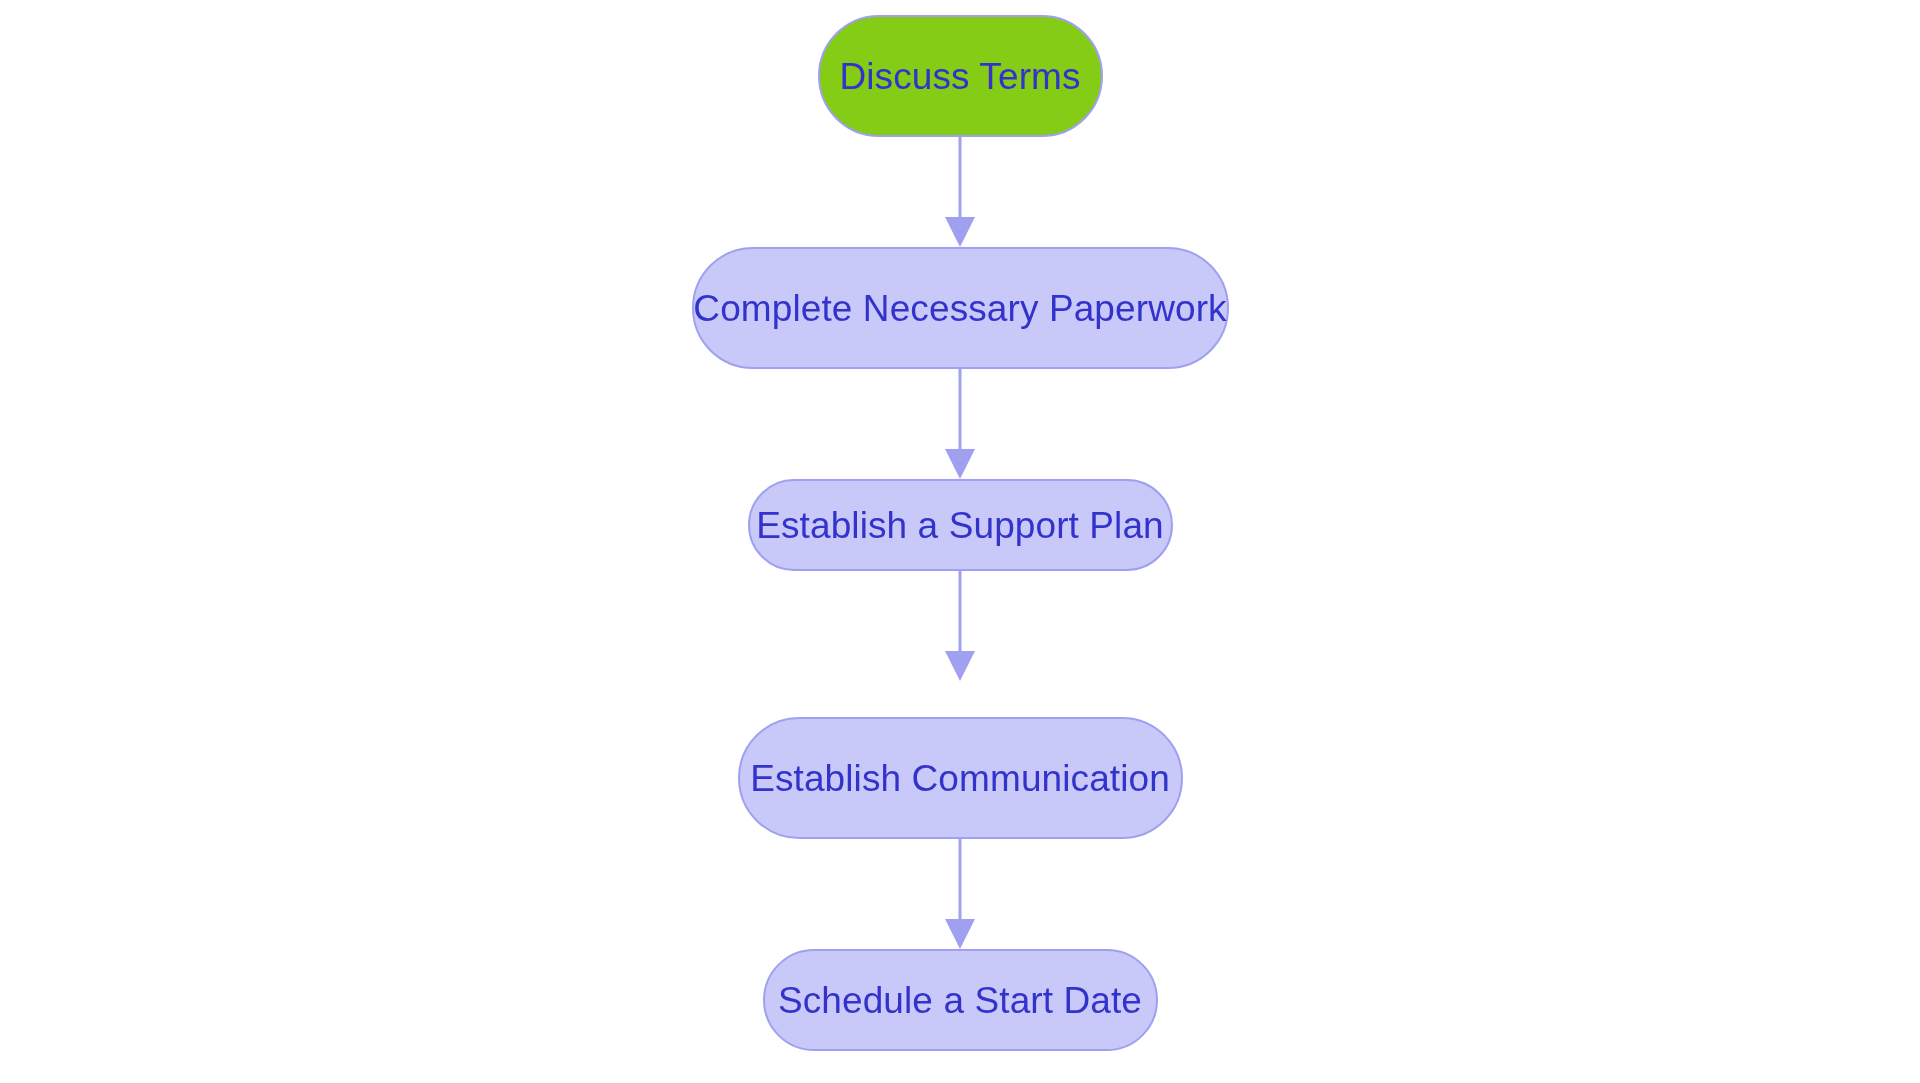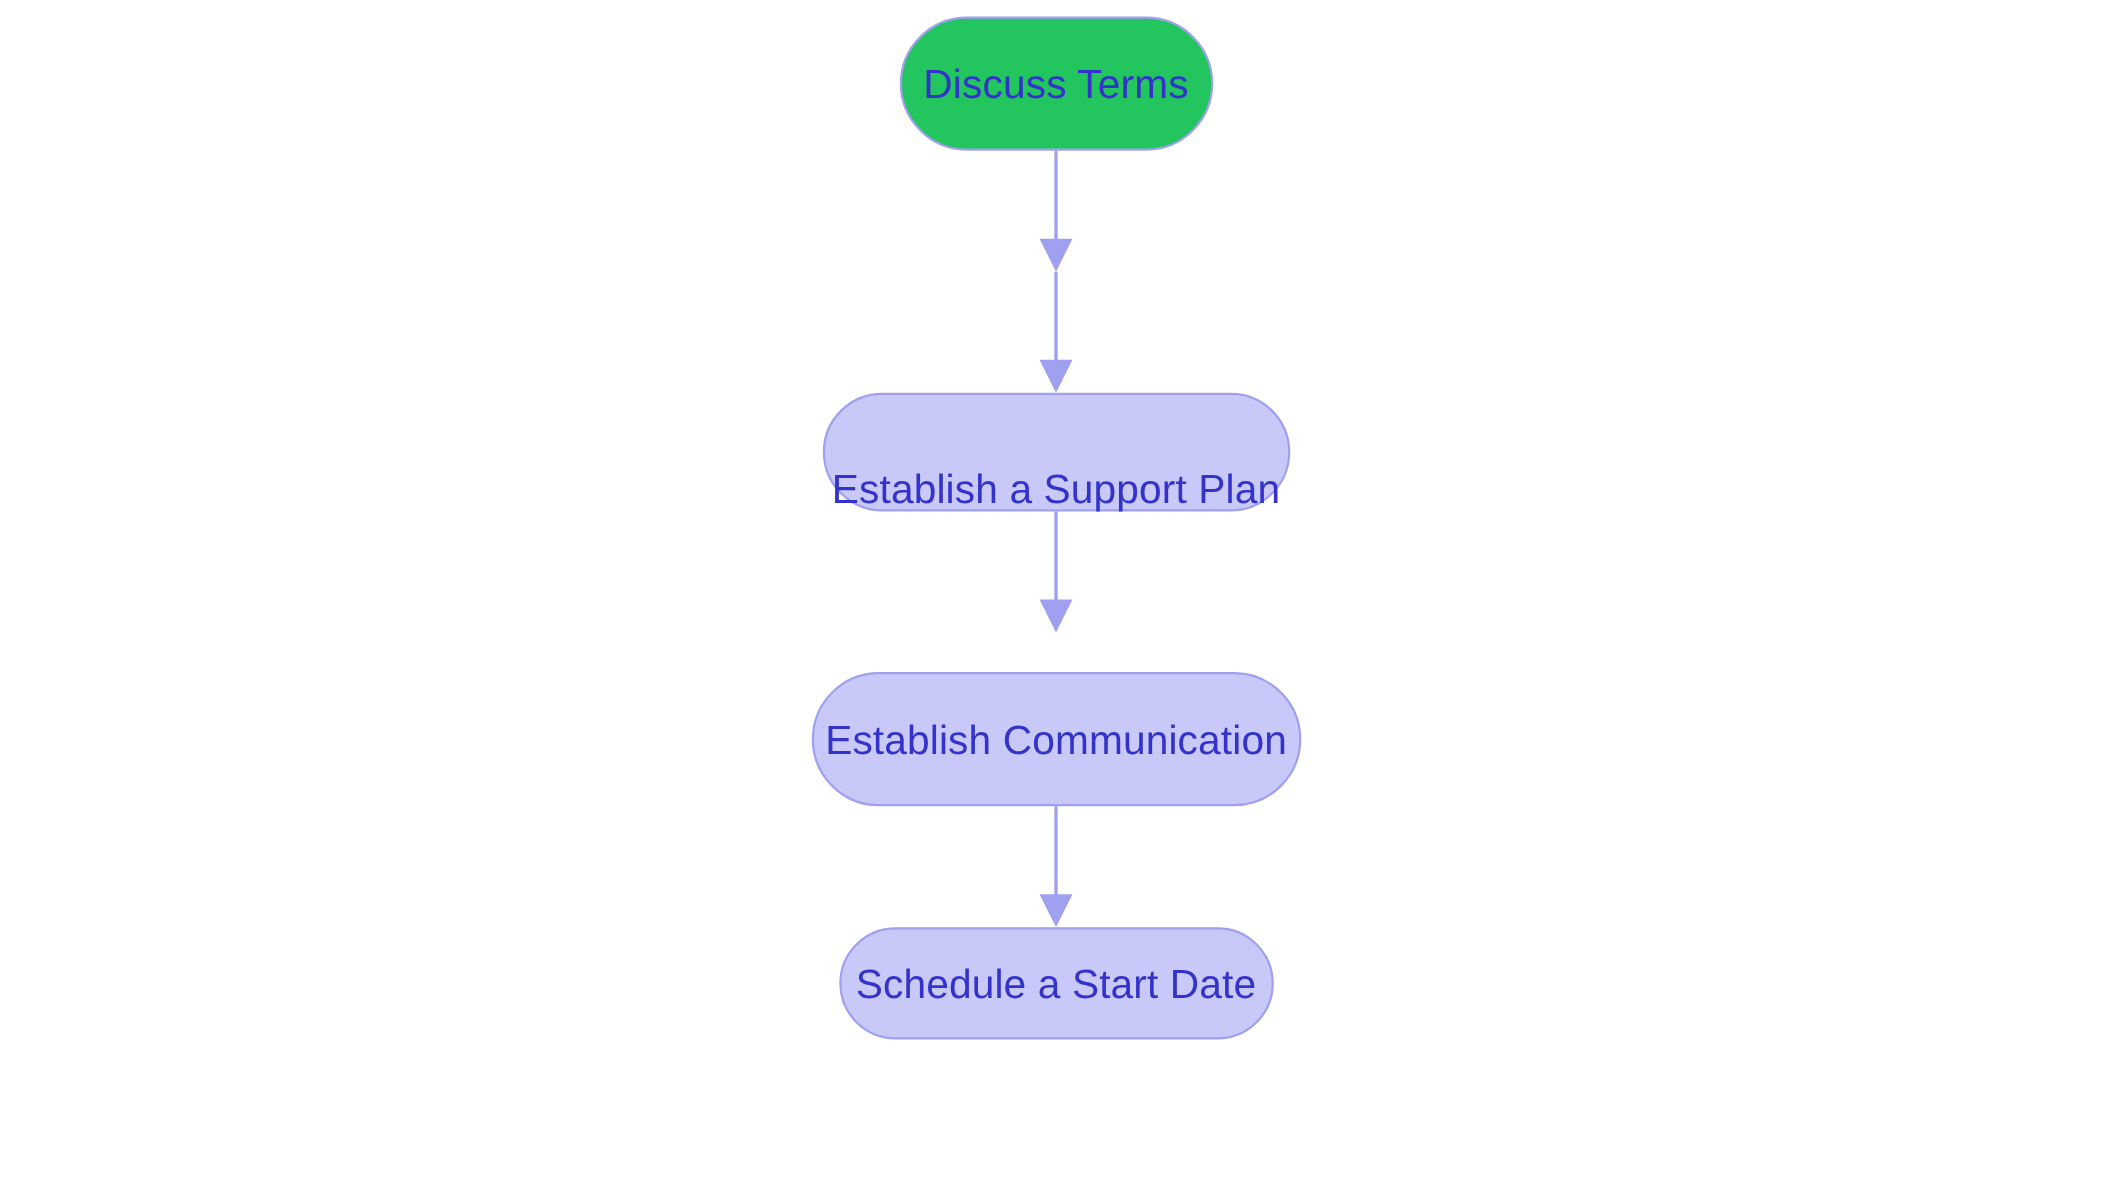--- a/index.html
+++ b/index.html
@@ -88,36 +88,39 @@
   .spacer-top { height: 15px; flex: none; }
 </style>
 </head>
 <body style="background: rgb(255, 255, 255);">
 
 <div id="flowchart-canvas" style="background: rgb(255, 255, 255);">
   <div class="flow-column">
 
     <div class="spacer-top"></div>
 
-    <div class="node" style="width: 285px; height: 122px; border-radius: 61px; background: #22c55e; border-color: rgb(159, 160, 240); border-width: 2px;">
+    <div class="node" style="width: 285px; height: 122px; border-radius: 61px; background: #84cc16; border-color: rgb(159, 160, 240); border-width: 2px;">
       <span class="node-label" style="color: rgb(51, 51, 204); font-size: 37px;">Discuss Terms</span>
     </div>
 
     <div class="connector">
       <div class="connector-shaft" style="width: 3px; background: rgb(159, 160, 240);"></div>
       <div class="connector-head" style="border-left-width: 15px; border-right-width: 15px; border-top-width: 30px; border-top-color: rgb(159, 160, 240);"></div>
     </div>
 
+    <div class="node" style="width: 537px; height: 122px; border-radius: 61px; background: rgb(200, 201, 249); border-color: rgb(159, 160, 240); border-width: 2px;">
+      <span class="node-label" style="color: rgb(51, 51, 204); font-size: 37px;">Complete Necessary Paperwork</span>
+    </div>
 
     <div class="connector">
       <div class="connector-shaft" style="width: 3px; background: rgb(159, 160, 240);"></div>
       <div class="connector-head" style="border-left-width: 15px; border-right-width: 15px; border-top-width: 30px; border-top-color: rgb(159, 160, 240);"></div>
     </div>
 
-    <div class="node" style="width: 425px; height: 108px; border-radius: 61px; background: rgb(200, 201, 249); border-color: rgb(159, 160, 240); border-width: 2px; align-items: flex-end;">
+    <div class="node" style="width: 425px; height: 92px; border-radius: 61px; background: rgb(200, 201, 249); border-color: rgb(159, 160, 240); border-width: 2px;">
       <span class="node-label" style="color: rgb(51, 51, 204); font-size: 37px;">Establish a Support Plan</span>
     </div>
 
     <div class="connector">
       <div class="connector-shaft" style="width: 3px; background: rgb(159, 160, 240);"></div>
       <div class="connector-head" style="border-left-width: 15px; border-right-width: 15px; border-top-width: 30px; border-top-color: rgb(159, 160, 240);"></div>
     </div>
 
     <div class="node" style="width: 445px; height: 122px; border-radius: 61px; background: rgb(200, 201, 249); border-color: rgb(159, 160, 240); border-width: 2px; margin-top: 36px;">
       <span class="node-label" style="color: rgb(51, 51, 204); font-size: 37px;">Establish Communication</span>

